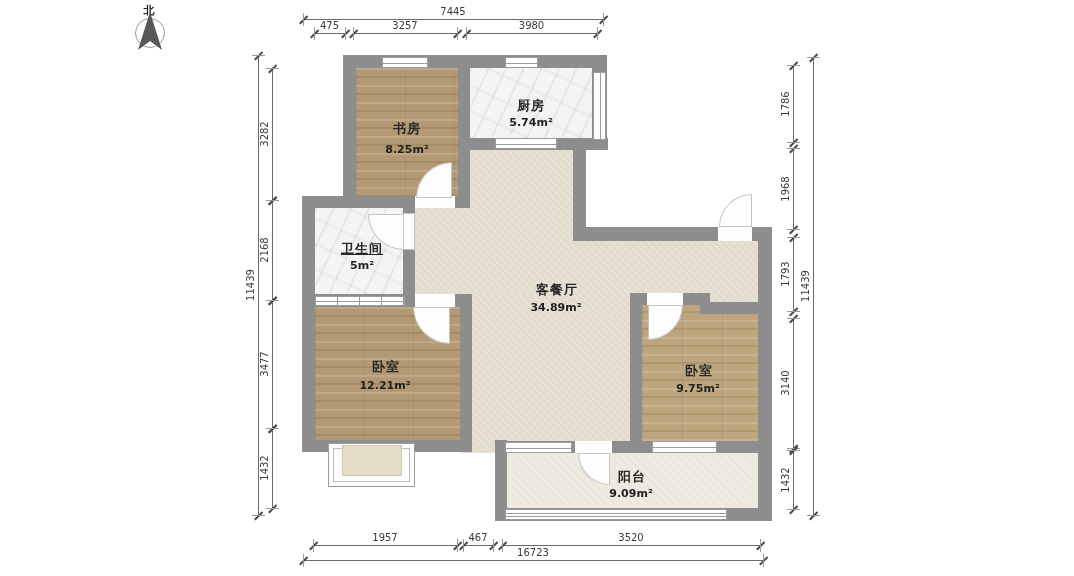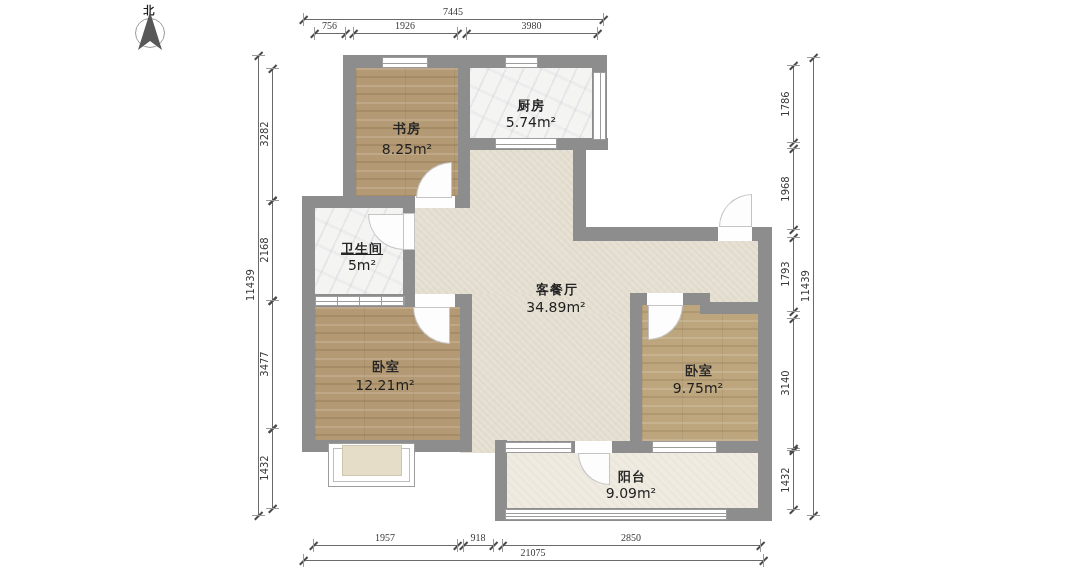--- a/index.html
+++ b/index.html
@@ -40,27 +40,27 @@
   .fan.tl{border-top-left-radius:100%;}
   .fan.bl{border-bottom-left-radius:100%;}
   .fan.br{border-bottom-right-radius:100%;}
   
   .bay{background:#ffffff;border:1px solid #9c9c9c;}
   .bay::before{content:"";position:absolute;inset:4px;border:1px solid #bdbdbd;}
   .bayfill{background:#e6ddc8;border:1px solid #cdc5ae;}
   
   .rname{position:absolute;transform:translate(-50%,-50%);font-size:13px;font-weight:bold;
          color:#262626;letter-spacing:1px;white-space:nowrap;}
-  .rarea{position:absolute;transform:translate(-50%,-50%);font-size:14px;color:#1f1f1f;white-space:nowrap;}
+  .rarea{position:absolute;transform:translate(-50%,-50%);font-size:11px;color:#1f1f1f;white-space:nowrap;font-weight:bold;}
   
   .dline{position:absolute;background:#6a6a6a;}
   .dtick{position:absolute;width:11px;height:1.5px;background:#4a4a4a;transform:rotate(-45deg);}
   .dext{position:absolute;background:#9a9a9a;}
   .dlab{position:absolute;font-size:10px;color:#3a3a3a;white-space:nowrap;}
-  .dlab.h{transform:translate(-50%,-100%);font-family:Liberation Serif, serif;}
+  .dlab.h{transform:translate(-50%,-100%);}
   .dlab.v{transform:translate(-50%,-50%) rotate(-90deg);}
   
   .ncircle{border:1.5px solid #9a9a9a;border-radius:50%;}
   .narrow{background:#585858;clip-path:polygon(50% 0, 100% 100%, 50% 76%, 0 100%);}
   .nlabel{position:absolute;font-size:11px;font-weight:bold;color:#1d1d1d;transform:translate(-50%,0);}
 </style>
 </head>
 <body>
 
 <div id="plan">
@@ -153,27 +153,27 @@
       <div class="dtick" style="left: 298px; top: 19px;"></div>
       <div class="dext" style="left: 303px; top: 13px; width: 1px; height: 13px;"></div>
       <div class="dtick" style="left: 598px; top: 19px;"></div>
       <div class="dext" style="left: 603px; top: 13px; width: 1px; height: 13px;"></div>
       <div class="dlab h" style="left: 453px; top: 17px;">7445</div>
       <div class="dline" style="left: 314px; top: 33px; width: 31px; height: 1px;"></div>
       <div class="dtick" style="left: 309px; top: 33px;"></div>
       <div class="dext" style="left: 314px; top: 27px; width: 1px; height: 13px;"></div>
       <div class="dtick" style="left: 340px; top: 33px;"></div>
       <div class="dext" style="left: 345px; top: 27px; width: 1px; height: 13px;"></div>
-      <div class="dlab h" style="left: 329.5px; top: 31px;">756</div>
+      <div class="dlab h" style="left: 329.5px; top: 31px;">475</div>
       <div class="dline" style="left: 353px; top: 33px; width: 104px; height: 1px;"></div>
       <div class="dtick" style="left: 348px; top: 33px;"></div>
       <div class="dext" style="left: 353px; top: 27px; width: 1px; height: 13px;"></div>
       <div class="dtick" style="left: 452px; top: 33px;"></div>
       <div class="dext" style="left: 457px; top: 27px; width: 1px; height: 13px;"></div>
-      <div class="dlab h" style="left: 405px; top: 31px;">1926</div>
+      <div class="dlab h" style="left: 405px; top: 31px;">3257</div>
       <div class="dline" style="left: 466px; top: 33px; width: 131px; height: 1px;"></div>
       <div class="dtick" style="left: 461px; top: 33px;"></div>
       <div class="dext" style="left: 466px; top: 27px; width: 1px; height: 13px;"></div>
       <div class="dtick" style="left: 592px; top: 33px;"></div>
       <div class="dext" style="left: 597px; top: 27px; width: 1px; height: 13px;"></div>
       <div class="dlab h" style="left: 531.5px; top: 31px;">3980</div>
       <div class="dline" style="left: 258px; top: 55px; width: 1px; height: 460px;"></div>
       <div class="dtick" style="left: 253px; top: 55px;"></div>
       <div class="dext" style="left: 252px; top: 55px; width: 13px; height: 1px;"></div>
       <div class="dtick" style="left: 253px; top: 515px;"></div>
@@ -243,27 +243,27 @@
       <div class="dtick" style="left: 308px; top: 545px;"></div>
       <div class="dext" style="left: 313px; top: 539px; width: 1px; height: 13px;"></div>
       <div class="dtick" style="left: 452px; top: 545px;"></div>
       <div class="dext" style="left: 457px; top: 539px; width: 1px; height: 13px;"></div>
       <div class="dlab h" style="left: 385px; top: 543px;">1957</div>
       <div class="dline" style="left: 463px; top: 545px; width: 30px; height: 1px;"></div>
       <div class="dtick" style="left: 458px; top: 545px;"></div>
       <div class="dext" style="left: 463px; top: 539px; width: 1px; height: 13px;"></div>
       <div class="dtick" style="left: 488px; top: 545px;"></div>
       <div class="dext" style="left: 493px; top: 539px; width: 1px; height: 13px;"></div>
-      <div class="dlab h" style="left: 478px; top: 543px;">918</div>
+      <div class="dlab h" style="left: 478px; top: 543px;">467</div>
       <div class="dline" style="left: 502px; top: 545px; width: 258px; height: 1px;"></div>
       <div class="dtick" style="left: 497px; top: 545px;"></div>
       <div class="dext" style="left: 502px; top: 539px; width: 1px; height: 13px;"></div>
       <div class="dtick" style="left: 755px; top: 545px;"></div>
       <div class="dext" style="left: 760px; top: 539px; width: 1px; height: 13px;"></div>
-      <div class="dlab h" style="left: 631px; top: 543px;">2850</div>
+      <div class="dlab h" style="left: 631px; top: 543px;">3520</div>
       <div class="dline" style="left: 303px; top: 560px; width: 460px; height: 1px;"></div>
       <div class="dtick" style="left: 298px; top: 560px;"></div>
       <div class="dext" style="left: 303px; top: 554px; width: 1px; height: 13px;"></div>
       <div class="dtick" style="left: 758px; top: 560px;"></div>
       <div class="dext" style="left: 763px; top: 554px; width: 1px; height: 13px;"></div>
-      <div class="dlab h" style="left: 533px; top: 558px;">21075</div>
+      <div class="dlab h" style="left: 533px; top: 558px;">16723</div>
     </div>
 </div>
 
 </body></html>

